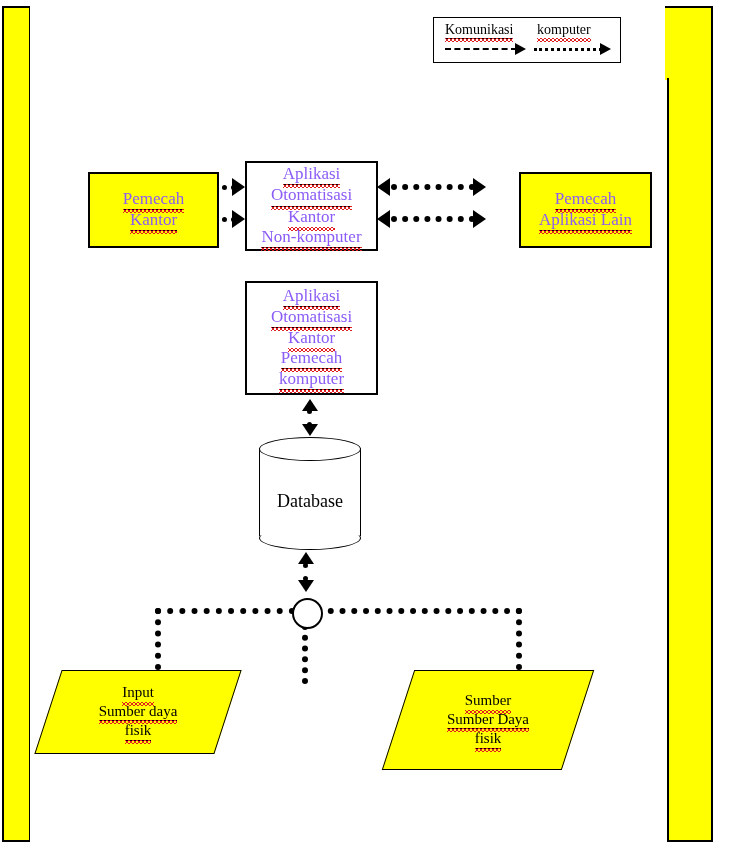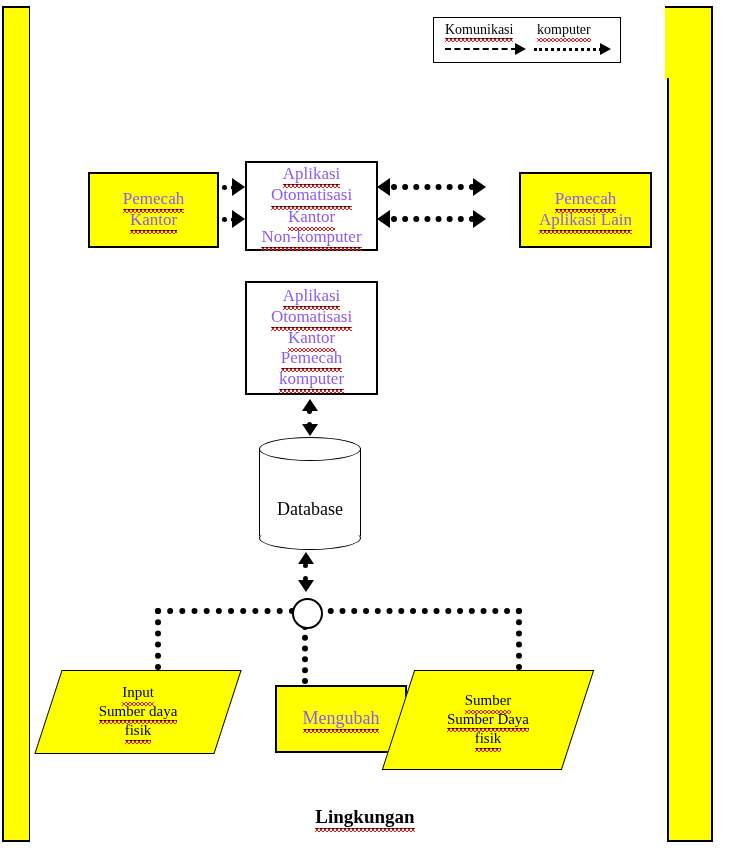--- a/index.html
+++ b/index.html
@@ -191,21 +191,21 @@
     position: absolute;
     left: 0; top: 89px;
     width: 100px; height: 22px;
     border: 1px solid #000;
     border-radius: 50%;
     background: #ffffff;
     clip-path: inset(40% 0 0 0);
   }
   #database .cyl-label {
     position: absolute;
-    left: 0; top: 16px;
+    left: 0; top: 8px;
     width: 102px; height: 113px;
     display: flex;
     align-items: center;
     justify-content: center;
     font-size: 18px;
     color: #000;
   }
 
   
   #junction {
@@ -368,30 +368,24 @@
 
   <div class="para" style="left:48px; top:670px; width:180px; height:84px;">
     <div class="shape"></div>
     <div class="ptext">
       <span class="ln"><span class="sq nounder">Input</span></span>
       <span class="ln"><span class="sq">Sumber daya</span></span>
       <span class="ln"><span class="sq">fisik</span></span>
     </div>
   </div>
 
-  <div class="node yellow" style="left:245px; top:685px; width:132px; height:68px; font-size:18px;">
-    <span class="ln"><span class="sq">Mengubah</span></span>
-  </div>
 
   <div class="para" style="left:398px; top:670px; width:180px; height:100px;">
     <div class="shape"></div>
     <div class="ptext">
       <span class="ln"><span class="sq nounder">Sumber</span></span>
       <span class="ln"><span class="sq">Sumber Daya</span></span>
       <span class="ln"><span class="sq">fisik</span></span>
     </div>
   </div>
 
-  <div id="caption">
-    <span class="sq">Lingkungan</span>
-  </div>
 
 </div>
 
 </body></html>

